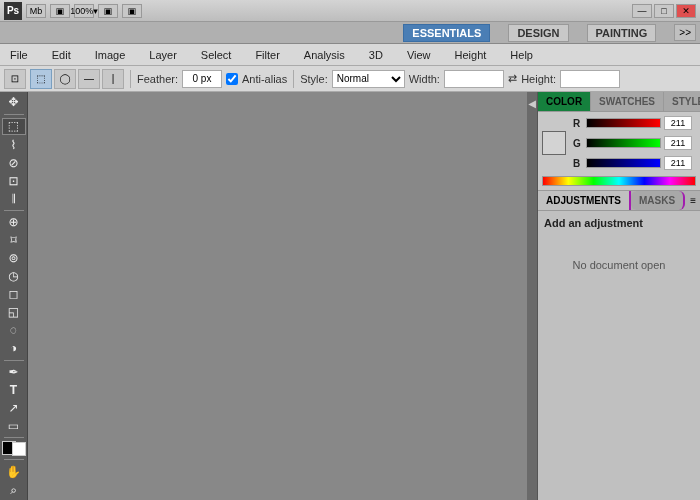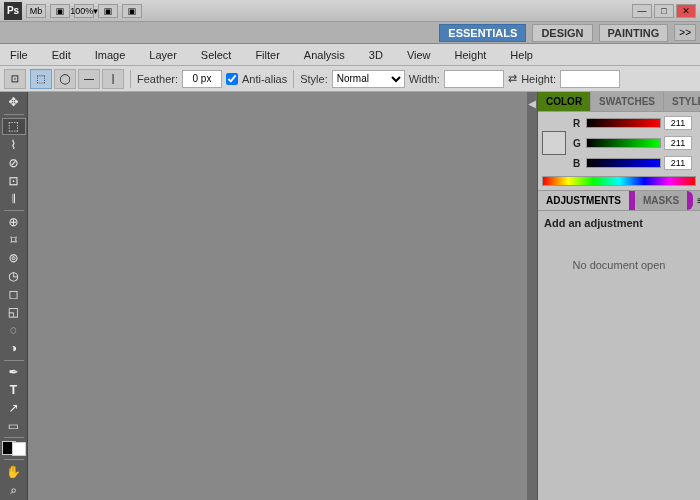--- a/index.html
+++ b/index.html
@@ -34,21 +34,21 @@
       font-size: 11px;
       font-weight: bold;
       cursor: pointer;
       color: #333;
     }
     .ws-tab.active {
       background: #4a7eb5;
       color: white;
       border-color: #3a6ea5;
     }
-    .ws-tab-group { display: flex; gap: 6px; align-items: center; }
+    .ws-tab-group { display: flex; gap: 18px; align-items: center; }
     .ws-more { padding: 2px 4px; background: #c0c0c0; border: 1px solid #999; cursor: pointer; font-size: 10px; }
 
     
     #menu-bar {
       height: 22px;
       background: #d8d8d8;
       display: flex; align-items: center;
       padding: 0 4px;
       border-bottom: 1px solid #aaa;
       gap: 12px;
@@ -150,21 +150,21 @@
     .panel-tab {
       padding: 2px 8px;
       font-size: 10px;
       font-weight: bold;
       cursor: pointer;
       color: #333;
       border-right: 1px solid #999;
       height: 100%;
       display: flex; align-items: center;
     }
-    .panel-tab.active { background: #4d7c0f; color: #000; }
+    .panel-tab.active { background: #15803d; color: #000; }
     .panel-tab:not(.active) { background: #a8a8a8; color: #555; }
     .panel-menu { margin-left: auto; padding: 2px 4px; cursor: pointer; font-size: 10px; }
 
     .color-row {
       display: flex; align-items: center;
       padding: 2px 4px;
       gap: 3px;
       height: 18px;
     }
     .color-label { width: 10px; font-size: 10px; font-weight: bold; color: #222; }
@@ -193,21 +193,21 @@
       border-bottom: 1px solid #999;
       height: 20px;
     }
     .adj-tab {
       padding: 2px 8px;
       font-size: 10px;
       font-weight: bold;
       cursor: pointer;
       height: 100%;
       display: flex; align-items: center;
-      border-right: 6px solid #a21caf;
+      border-right: 2px solid #a21caf;
     }
     .adj-tab.active { background: #c0c0c0; color: #000; }
     .adj-tab:not(.active) { background: #a8a8a8; color: #555; border-radius: 6px; }
     .adj-content { flex: 1; padding: 6px 6px; }
     .adj-title { font-size: 11px; font-weight: bold; color: #222; margin-bottom: 6px; }
     .no-doc-msg { color: #555; font-size: 11px; text-align: center; margin-top: 30px; }
   </style>
 </head>
 <body>
 

